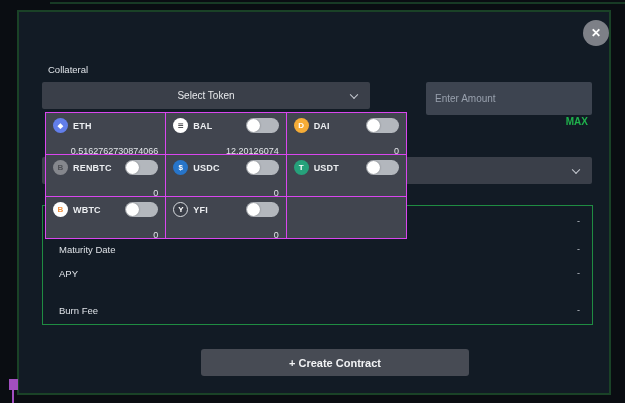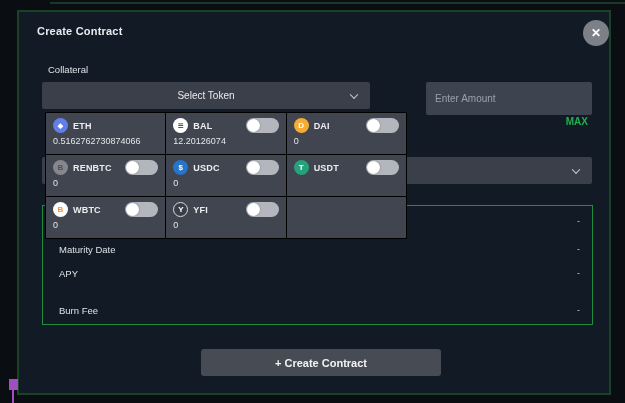--- a/index.html
+++ b/index.html
@@ -55,21 +55,21 @@
   }
   .amount-input::placeholder { color:#98a0ad; opacity:1; }
   .max-label {
     position:absolute; right:21px; top:104px;
     font-size:10px; font-weight:700; color:#1fb24c; cursor:pointer;
   }
   
   .token-grid {
     position:absolute; left:26px; top:100px; width:362px; height:127px;
     display:grid; grid-template-columns:repeat(3,1fr); grid-template-rows:repeat(3,1fr);
-    gap:1px; padding:1px; background:#000000; z-index:2;
+    gap:1px; padding:1px; background:#d946ef; z-index:2;
   }
   .token-cell {
     background:#41454f; padding:5px 7px 3px 7px;
     display:flex; flex-direction:column; cursor:pointer; overflow:hidden;
   }
   .cell-top { display:flex; align-items:center; gap:5px; }
   .token-icon {
     width:15px; height:15px; border-radius:50%; flex:0 0 15px;
     display:flex; align-items:center; justify-content:center;
     font-size:8px; font-weight:700; line-height:1;
@@ -85,58 +85,57 @@
   .token-symbol { font-size:9px; font-weight:700; color:#eceef1; letter-spacing:.2px; }
   .toggle {
     margin-left:auto; width:33px; height:15px; border-radius:8px;
     background:#b3b7bd; position:relative; flex:0 0 33px; cursor:pointer;
   }
   .toggle .knob {
     position:absolute; left:1px; top:1px; width:13px; height:13px;
     border-radius:50%; background:#ffffff; box-shadow:0 0 2px rgba(0,0,0,.35);
   }
   .token-balance {
-    margin-top:3px; text-align:left; font-size:9px; color:#e3e6ea;
+    margin-top:13px; text-align:right; font-size:9px; color:#e3e6ea;
     white-space:nowrap;
   }
   
   .details-panel {
     position:absolute; left:23px; top:193px; width:551px; height:120px;
     border:1px solid #1f8c42; z-index:1;
   }
   .detail-row {
     position:absolute; left:16px; right:12px; height:14px;
     display:flex; align-items:center; justify-content:space-between;
     font-size:9.5px;
   }
   .detail-row .d-label { color:#dde1e6; }
   .detail-row .d-value { color:#c3c8cf; font-size:9px; }
   .row-0 { top:8px; }
   .row-1 { top:36px; }
   .row-2 { top:60px; }
   .row-3 { top:97px; }
   .create-btn {
-    position:absolute; left:182px; top:337px; width:240px; height:27px;
+    position:absolute; left:182px; top:337px; width:268px; height:27px;
     background:#474b54; border:none; border-radius:3px;
     color:#f2f3f5; font-size:11px; font-weight:700;
     font-family:"Liberation Sans", sans-serif; cursor:pointer;
   }
   
   .cursor-marker { position:absolute; left:9px; top:379px; z-index:5; }
   .cursor-marker .head { width:9px; height:11px; background:#a14fc0; }
   .cursor-marker .stem { width:2px; height:13px; background:#a14fc0; margin-left:3px; }
 </style>
 </head>
 <body>
 
 <div class="top-hairline"></div>
 
 <div class="modal">
 
-  <div class="modal-title">Create Contract</div>
 
   <div class="close-btn">
     <span>✕</span>
   </div>
 
   <div class="collateral-label">Collateral</div>
 
   <div class="select-box token-select">
     <span>Select Token</span>
     <span class="chev"></span>

